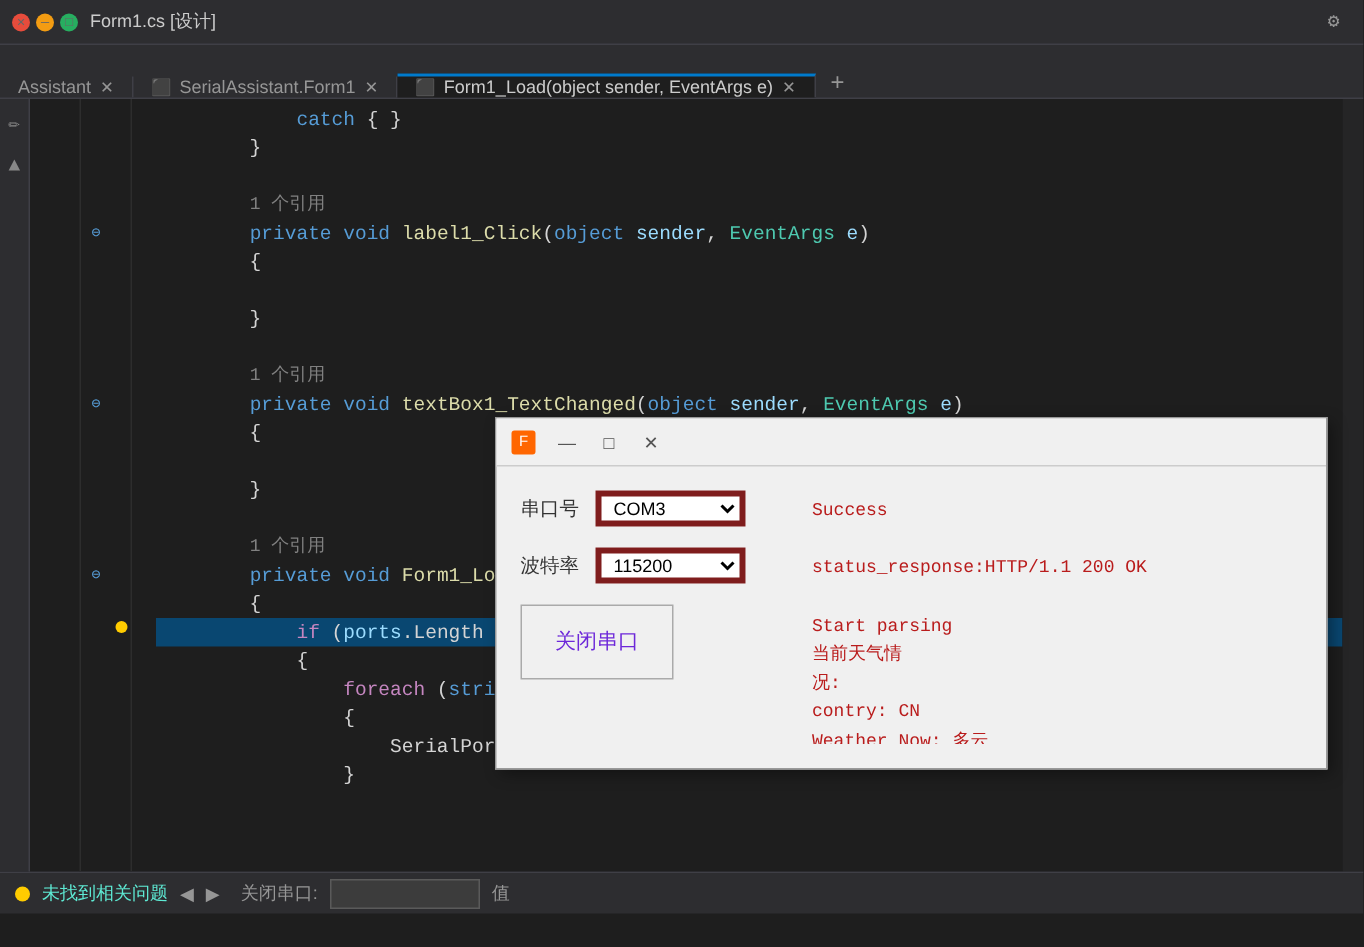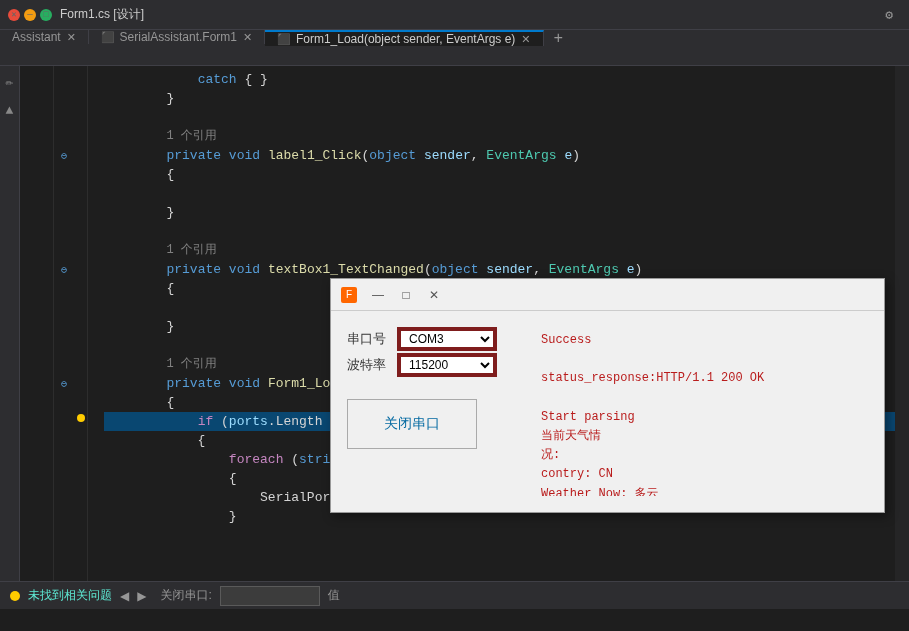--- a/index.html
+++ b/index.html
@@ -36,21 +36,21 @@
     }
     .tb-close { background: #e74c3c; }
     .tb-min { background: #f39c12; }
     .tb-max { background: #27ae60; }
 
     
     .tab-bar {
       background: #2d2d30;
       height: 36px;
       display: flex;
-      align-items: flex-start;
+      align-items: flex-end;
       border-bottom: 1px solid #3f3f46;
     }
     .tab {
       display: flex;
       align-items: center;
       padding: 0 12px;
       font-family: 'Segoe UI', sans-serif;
       font-size: 12px;
       color: #969696;
       border-right: 1px solid #3f3f46;
@@ -235,21 +235,21 @@
     .form1-body {
       display: flex;
       padding: 16px;
       gap: 20px;
       height: calc(100% - 32px);
     }
 
     .form1-left {
       display: flex;
       flex-direction: column;
-      gap: 2px;
+      gap: 14px;
       width: 170px;
     }
 
     .form1-field {
       display: flex;
       align-items: center;
       gap: 10px;
     }
     .form1-label {
       font-size: 13px;
@@ -260,27 +260,26 @@
       width: 100px;
       height: 24px;
       border: 4px solid #7f1d1d;
       background: white;
       font-size: 12px;
       padding: 0 4px;
       cursor: pointer;
     }
 
     .form1-button {
-      margin-top: 20px;
-      width: 130px;
+      width: 102px;
       height: 50px;
       background: #f0f0f0;
       border: 1px solid #aaa;
       font-size: 14px;
-      color: #0369a1;
+      color: #6d28d9;
       cursor: pointer;
       font-family: 'Microsoft YaHei', sans-serif;
     }
 
     .form1-right {
       flex: 1;
       font-family: 'Courier New', monospace;
       font-size: 12px;
       color: #b91c1c;
       white-space: pre;

